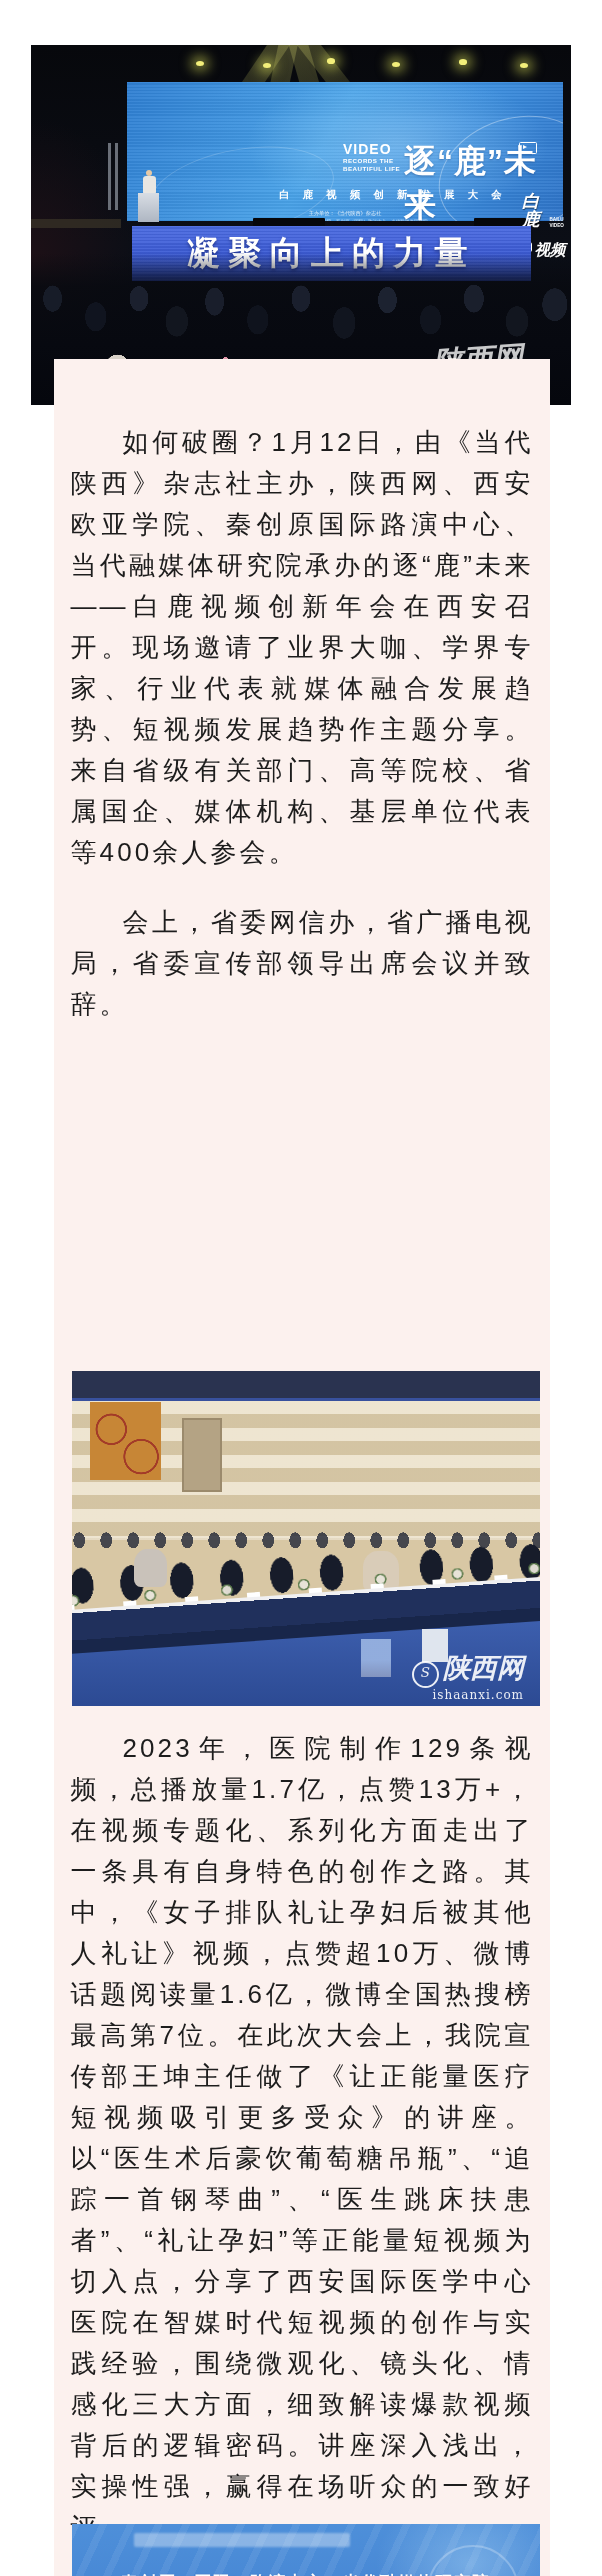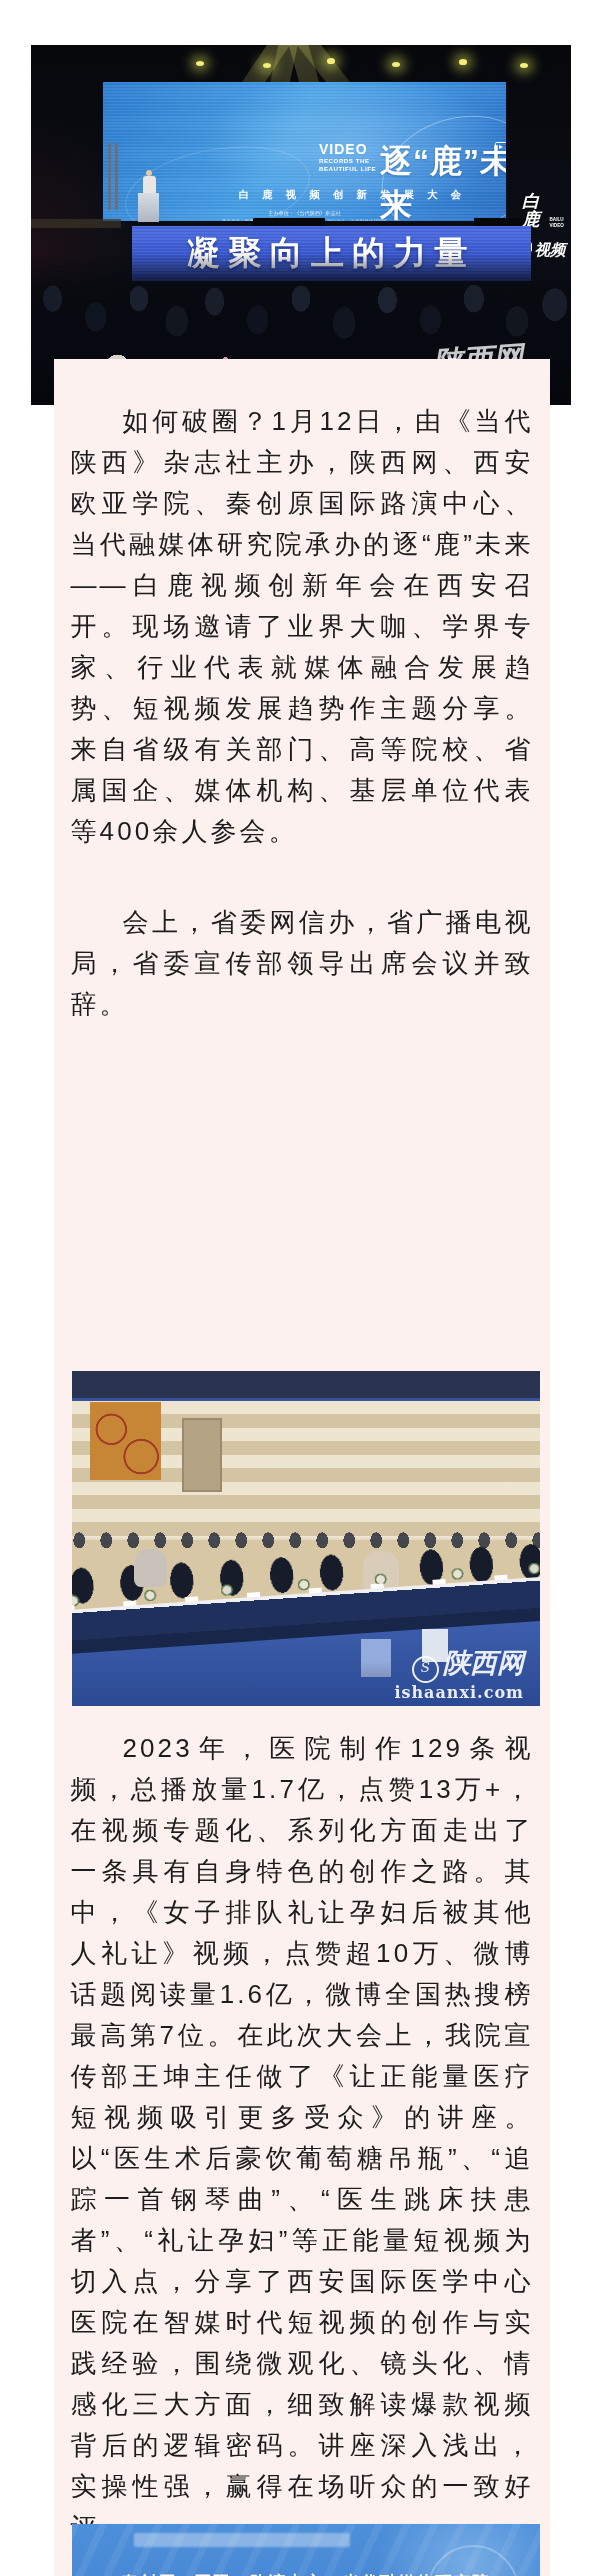--- a/index.html
+++ b/index.html
@@ -15,21 +15,21 @@
       radial-gradient(ellipse 155px 206px at 0% 60%, #1d1016 0%, rgba(20,10,14,0) 70%),
       linear-gradient(180deg,#07080c 0%,#0b0e16 55%,#0a0d18 100%);
     overflow:hidden;
   }
   .beam{position:absolute;top:-20.6px;left:252px;width:18.5px;height:165px;
     background:linear-gradient(180deg,rgba(235,235,120,0.28),rgba(235,235,120,0));
     transform-origin:top center;}
   .spot{position:absolute;width:8.2px;height:5.2px;border-radius:50%;
     background:#f3ef7a;box-shadow:0 0 11.3px 5.2px rgba(220,225,90,0.55);}
   .stage-screen{
-    position:absolute;left:72px;top:37px;width:403px;height:139px;
+    position:absolute;left:96px;top:37px;width:436px;height:139px;
     background:
       radial-gradient(ellipse 216px 103px at 62% 45%, rgba(190,230,255,0.35), rgba(190,230,255,0) 70%),
       repeating-linear-gradient(180deg, rgba(255,255,255,0.05) 0 1.5px, rgba(0,0,0,0.04) 1.5px 3.1px),
       linear-gradient(120deg,#2f7fd2 0%,#49a2e8 45%,#3b8ede 70%,#2f74c8 100%);
     overflow:hidden;
   }
   .swirl{position:absolute;right:-31px;top:36px;width:155px;height:113px;border:1.5px solid rgba(255,255,255,0.35);
     border-radius:50%;transform:rotate(-18deg);}
   .swirl2{position:absolute;left:20.6px;top:67px;width:185px;height:82px;border:1px solid rgba(255,255,255,0.18);
     border-radius:50%;transform:rotate(-10deg);}
@@ -126,21 +126,21 @@
     background:linear-gradient(90deg, #ffffff 0 13.4px, rgba(0,0,0,0) 13.4px 100%);background-size:62px 10.3px;background-repeat:repeat-x;}
   .panel .flowers{position:absolute;left:-5.2px;top:205px;width:115%;height:13.4px;transform:rotate(-4deg);
     background:radial-gradient(circle at 6.7px 6.7px, #e8e4da 4.1px, #5a7a4a 4.6px 5.7px, rgba(0,0,0,0) 6.2px);
     background-size:77px 13.4px;background-repeat:repeat-x;opacity:0.95;}
   .panel .bag1{position:absolute;left:289px;top:268px;width:30px;height:38px;background:#e8ecf2;
     background-image:linear-gradient(180deg, rgba(60,110,200,0.5) 55%, rgba(30,60,140,0.5) 100%);}
   .panel .bag2{position:absolute;left:350px;top:258px;width:26px;height:33px;background:#dfe5ee;}
   .panel .wm{position:absolute;right:15.5px;bottom:4px;color:rgba(255,255,255,0.9);text-align:right;
     font-family:"DejaVu Serif","Liberation Serif",serif;}
   .panel .wm .s1{font-size:27px;font-style:italic;font-weight:bold;}
-  .panel .wm .s2{font-size:16px;letter-spacing:1px;font-weight:bold;}
+  .panel .wm .s2{font-size:12px;letter-spacing:1px;}
   .panel .wm .ring{display:inline-block;width:23px;height:23px;border:2.1px solid rgba(255,255,255,0.9);
     border-radius:50%;vertical-align:middle;margin-right:4.1px;font-size:13.4px;line-height:20.6px;text-align:center;font-style:italic;}
   
   .speech{height:335px;
     background:
       repeating-linear-gradient(115deg, rgba(255,255,255,0.07) 0 7.2px, rgba(255,255,255,0) 7.2px 25px),
       radial-gradient(ellipse 134px 103px at 85% 12%, rgba(200,235,255,0.35), rgba(200,235,255,0) 70%),
       linear-gradient(180deg,#4e8fd9 0%,#3f7ecf 45%,#3a6ec4 100%);}
   .speech .cutline{position:absolute;left:62px;top:9.3px;width:216px;height:13.4px;
     background:rgba(255,255,255,0.35);filter:blur(1px);border-radius:2.1px;}
@@ -202,21 +202,21 @@
 
   <div class="banner">
     <span class="banner-text">凝聚向上的力量</span>
   </div>
   <div class="crowd"></div>
   <div class="wm-hero">陕西网</div>
 </div>
 
 <div class="card">
 
-  <p style="top:42px;">如何破圈？1月12日，由《当代陕西》杂志社主办，陕西网、西安欧亚学院、秦创原国际路演中心、当代融媒体研究院承办的逐“鹿”未来——白鹿视频创新年会在西安召开。现场邀请了业界大咖、学界专家、行业代表就媒体融合发展趋势、短视频发展趋势作主题分享。来自省级有关部门、高等院校、省属国企、媒体机构、基层单位代表等400余人参会。</p>
+  <p style="top:63px;">如何破圈？1月12日，由《当代陕西》杂志社主办，陕西网、西安欧亚学院、秦创原国际路演中心、当代融媒体研究院承办的逐“鹿”未来——白鹿视频创新年会在西安召开。现场邀请了业界大咖、学界专家、行业代表就媒体融合发展趋势、短视频发展趋势作主题分享。来自省级有关部门、高等院校、省属国企、媒体机构、基层单位代表等400余人参会。</p>
   <p style="top:510px;margin-top:33px;">会上，省委网信办，省广播电视局，省委宣传部领导出席会议并致辞。</p>
 
   <div class="fig panel" style="top:1012px;">
     <div class="stripes"></div>
     <div class="art"></div>
     <div class="door"></div>
     <div class="farrow"></div>
     <div class="row2"></div>
     <div class="coat2"></div>
     <div class="coat1"></div>

